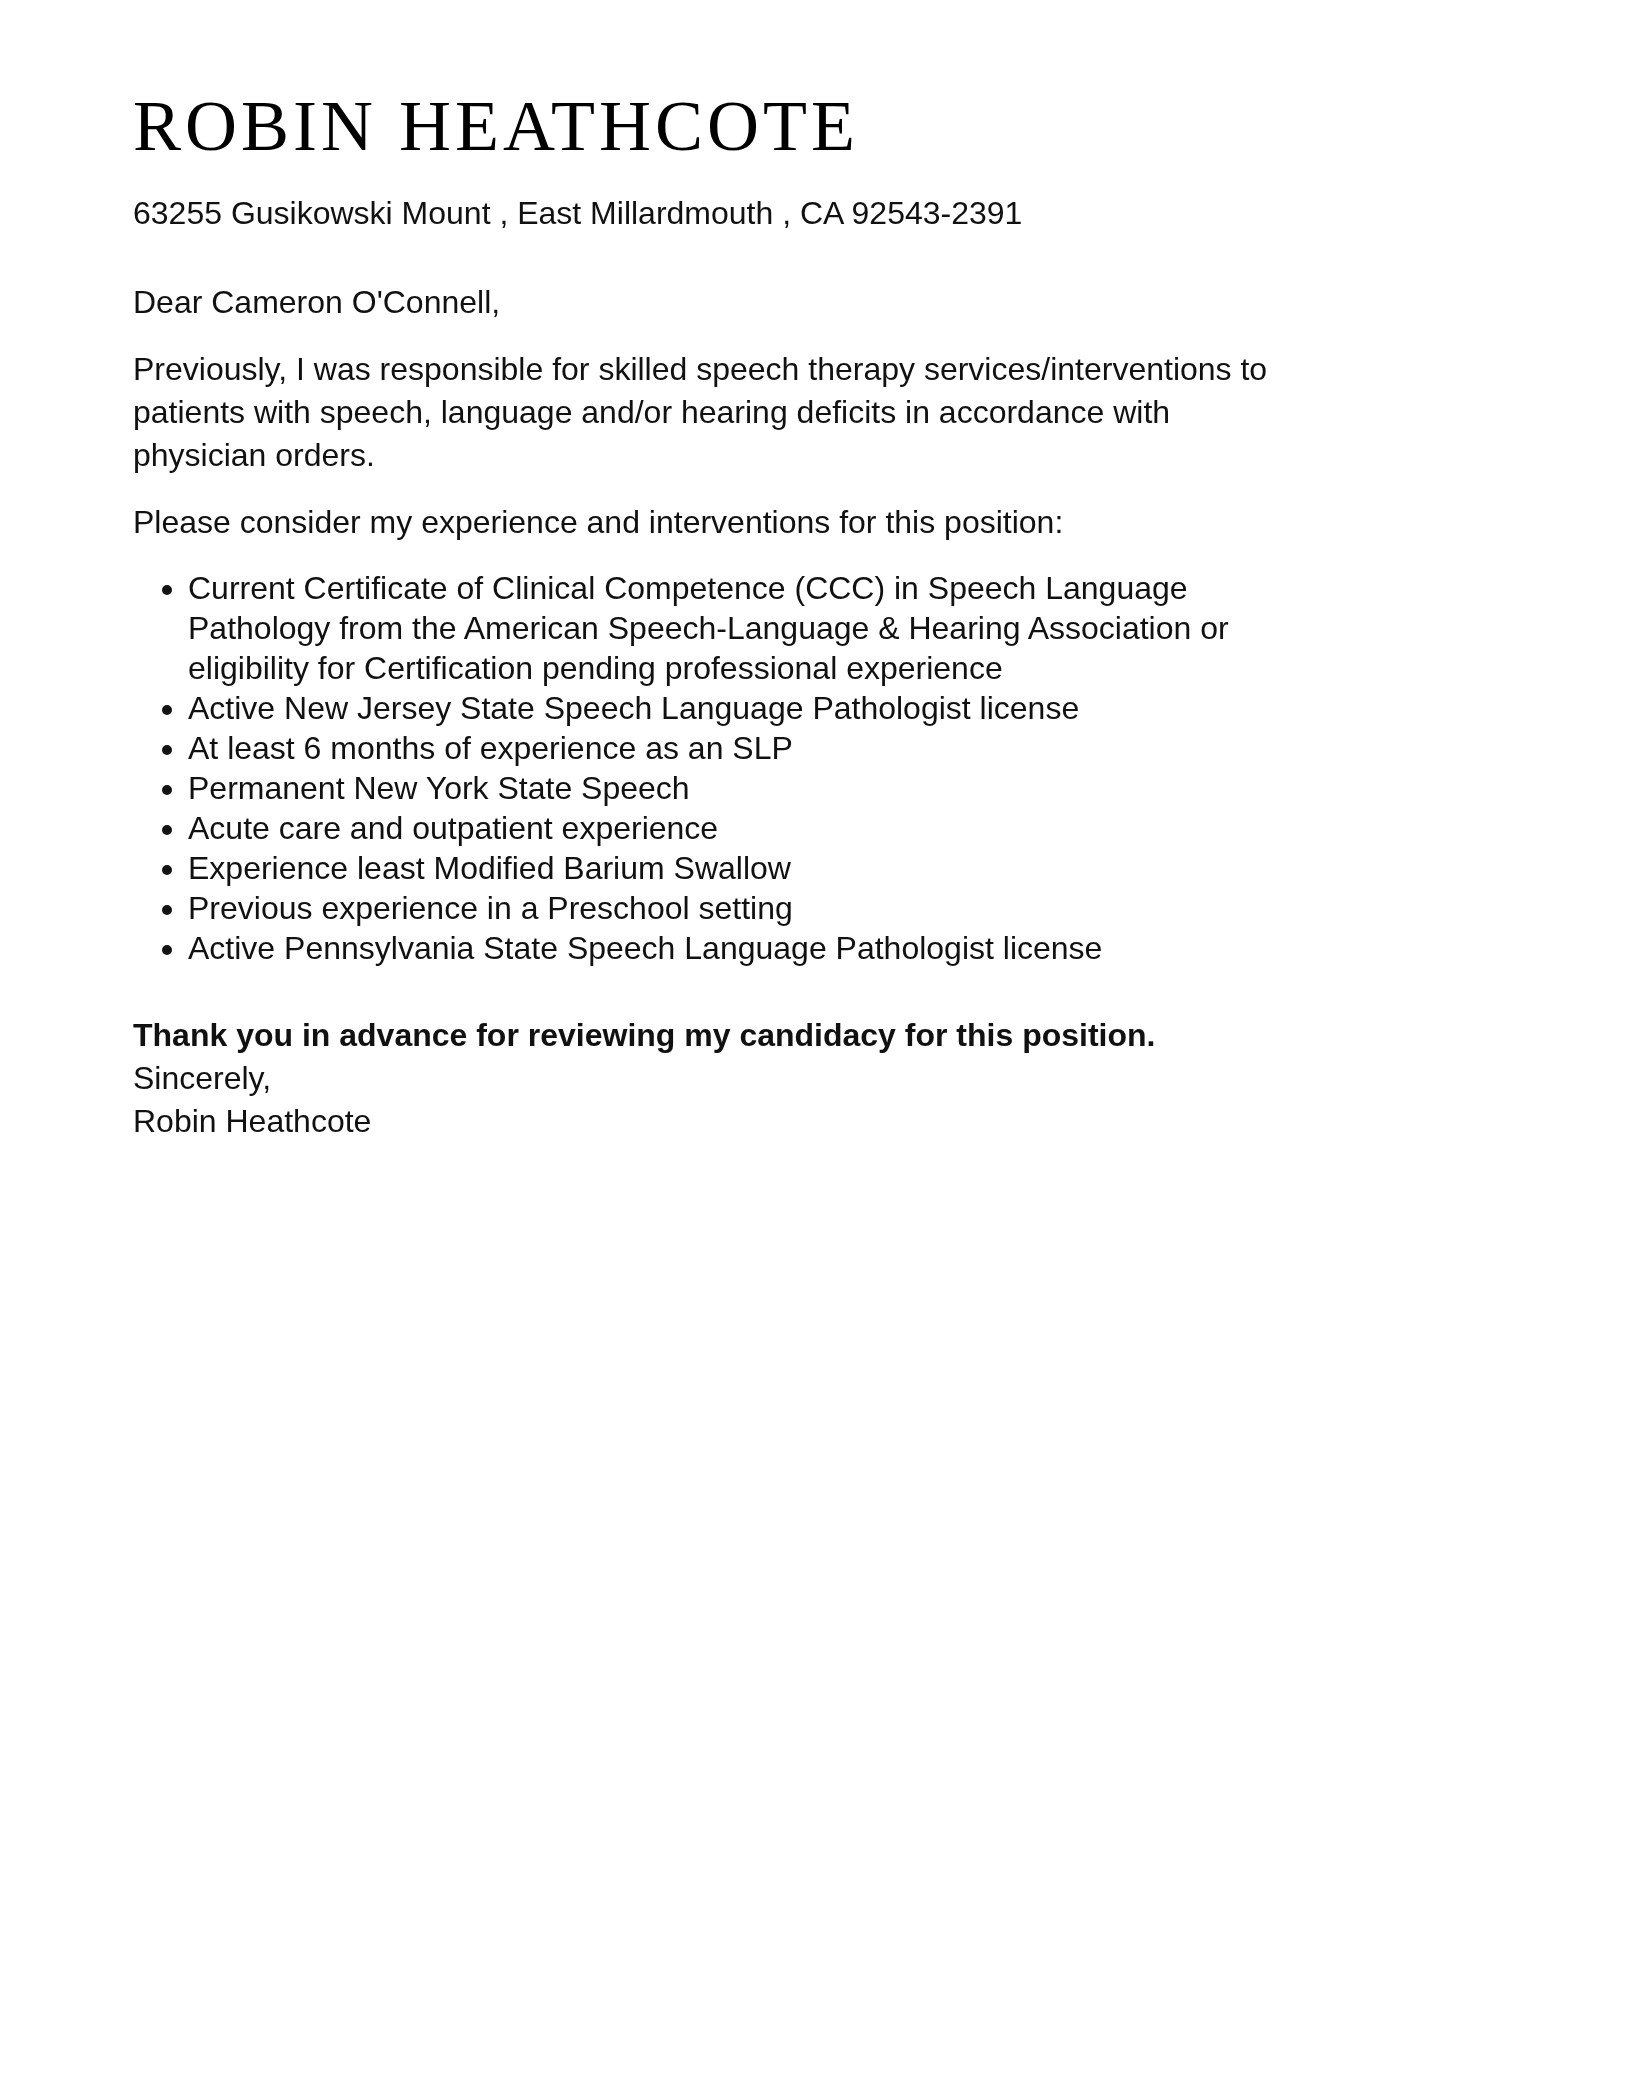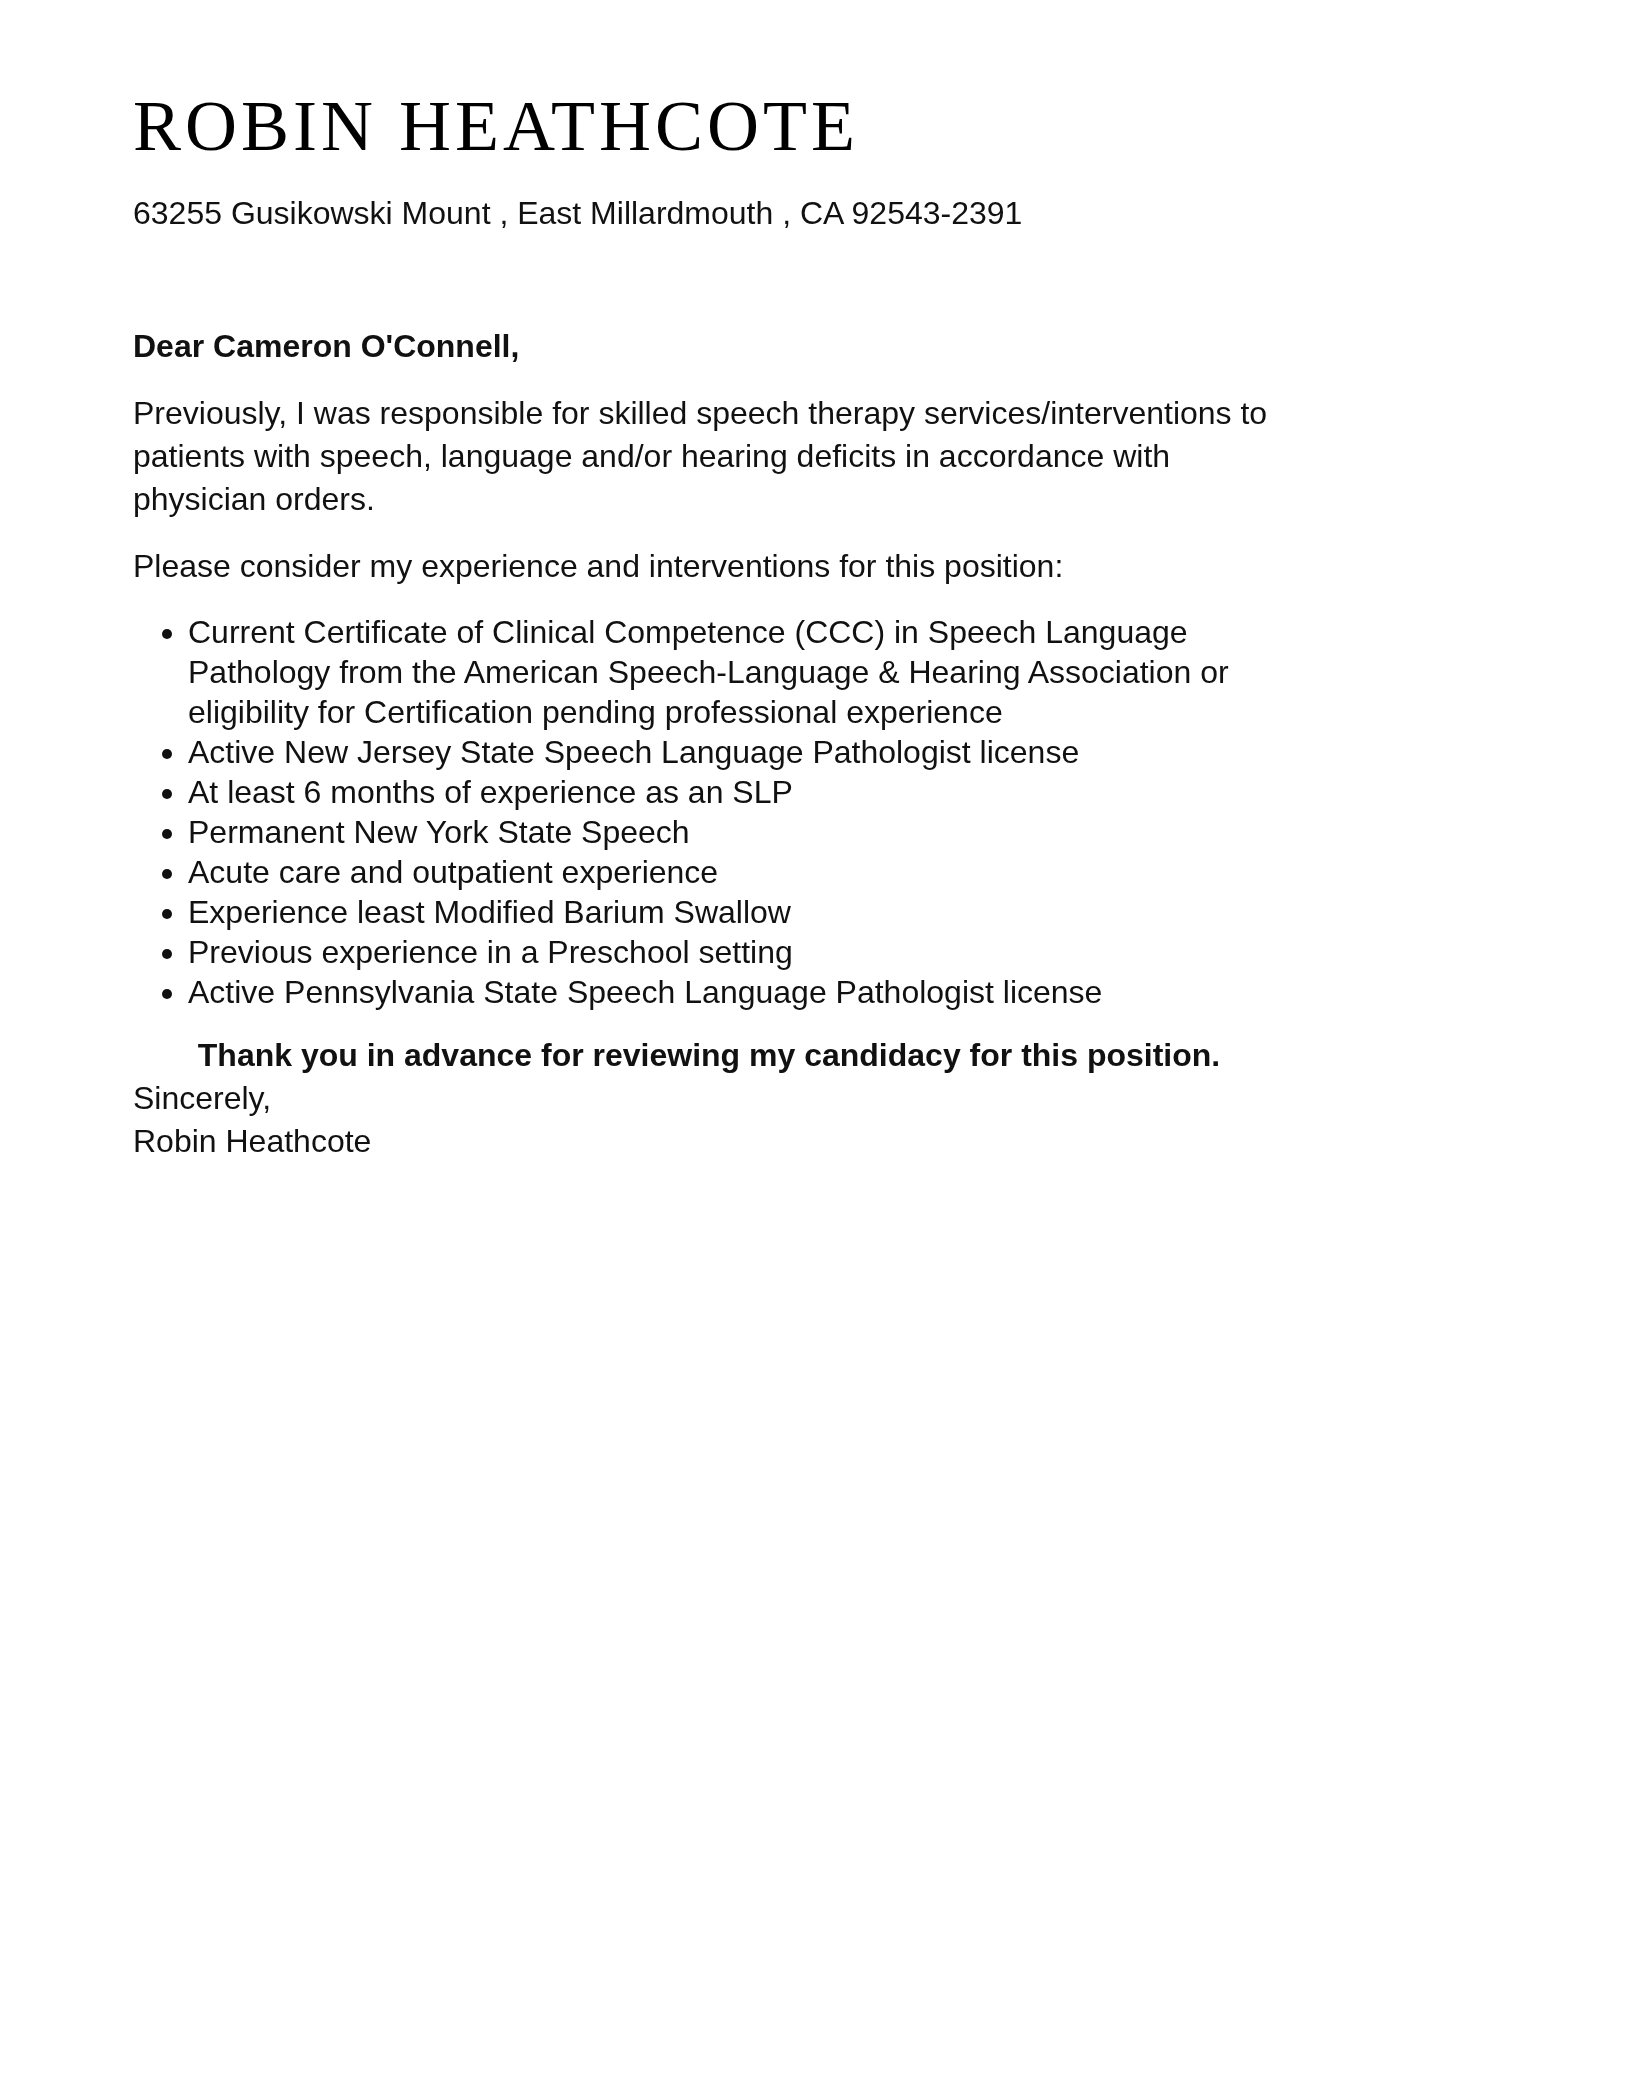--- a/index.html
+++ b/index.html
@@ -33,42 +33,41 @@
     letter-spacing: 4px;
     color: #000000;
     white-space: nowrap;
   }
 
   .sender-address {
     margin-top: 26px;
   }
 
   .greeting {
-    margin-top: 90px;
-    font-weight: 700;
+    margin-top: 46px;
+    font-weight: 400;
   }
 
   .para {
     margin-top: 24px;
   }
 
   .qual-list {
     margin-top: 24px;
     padding-left: 55px;
     list-style: disc outside;
   }
 
   .qual-list li {
     line-height: 40px;
   }
 
   .closing {
-    margin-top: 22px;
+    margin-top: 46px;
     font-weight: 700;
-    text-align: center;
   }
 
   .signoff {
   }
 </style>
 </head>
 <body>
 
 <div class="page">
   <div class="content">

